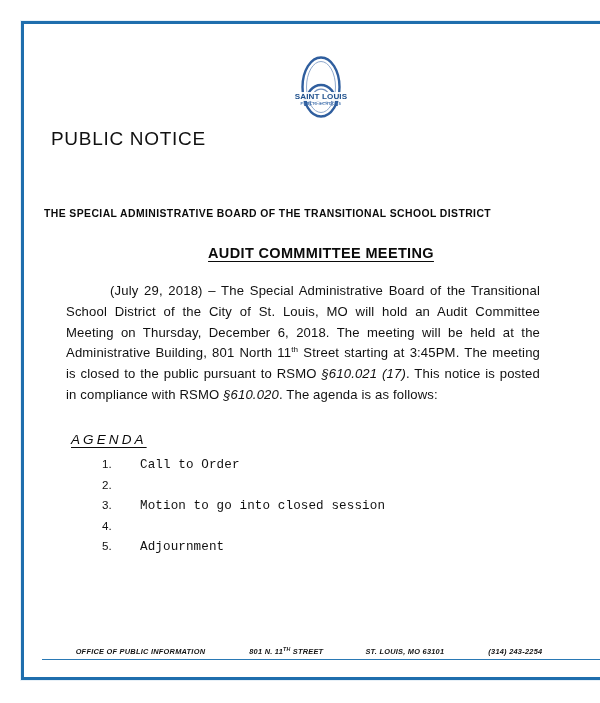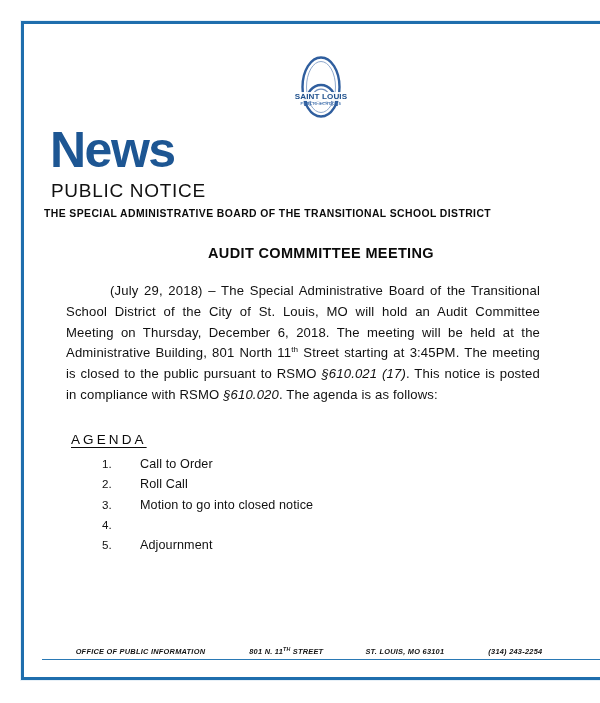--- a/index.html
+++ b/index.html
@@ -107,20 +107,21 @@
     right: 0;
     top: 221px;
     text-align: center;
     font-family: "Liberation Sans", sans-serif;
     font-weight: bold;
     font-size: 14.5px;
     letter-spacing: 0.35px;
     color: #0b0b0b;
   }
   .meeting-title span {
+    text-decoration: underline;
     text-underline-offset: 3px;
     margin-top: 18px;
   }
 
   
   .body-copy {
     position: absolute;
     left: 42px;
     top: 257px;
     width: 474px;
@@ -141,20 +142,21 @@
 
   
   .agenda-head {
     position: absolute;
     left: 45px;
     top: 408px;
     font-family: "Liberation Sans", sans-serif;
     font-size: 13.5px;
     letter-spacing: 3.1px;
     color: #0b0b0b;
+    font-style: italic;
   }
   .agenda-head span {
     text-decoration: underline;
     text-underline-offset: 3px;
     padding-left: 2px;
   }
 
   .agenda-list {
     position: absolute;
     left: 78px;
@@ -168,21 +170,21 @@
     font-size: 12.6px;
     line-height: 19.4px;
     color: #111111;
     letter-spacing: 0.1px;
   }
   .agenda-num {
     width: 38px;
     flex: 0 0 38px;
     font-size: 11.6px;
   }
-  .agenda-text { flex: 1 1 auto; }
+  .agenda-text { flex: 1 1 auto; font-family: Liberation Mono, monospace; }
 
   
   .footer {
     position: absolute;
     left: 0;
     right: 0;
     bottom: 17px;
   }
   .footer-row {
     display: flex;
@@ -231,21 +233,20 @@
           <path d="M14 47 q4 -2 8 0 q4 2 8 0 q4 -2 7 0" fill="none" stroke="#8fa9cd" stroke-width="0.9"></path>
 
           <rect x="2" y="36" width="52" height="9" fill="#ffffff" opacity="0.92"></rect>
           <text x="28" y="43" text-anchor="middle" font-family="Liberation Sans, sans-serif" font-size="8.1" font-weight="bold" fill="#1d4f8c" letter-spacing="0.1">SAINT LOUIS</text>
           <text x="28" y="49.2" text-anchor="middle" font-family="Liberation Sans, sans-serif" font-size="3.5" font-weight="bold" fill="#3a6cab" letter-spacing="0.7">PUBLIC SCHOOLS</text>
         </svg>
       </div>
     </div>
 
     <div class="masthead">
-      <div class="news-word">News</div>
       <div class="public-notice">PUBLIC NOTICE</div>
     </div>
 
     <div class="board-line">THE SPECIAL ADMINISTRATIVE BOARD OF THE TRANSITIONAL SCHOOL DISTRICT</div>
 
     <div class="meeting-title">
       <span>AUDIT COMMMITTEE MEETING</span>
     </div>
 
     <div class="body-copy">
@@ -258,25 +259,24 @@
       <span>AGENDA</span>
     </div>
 
     <div class="agenda-list">
       <div class="agenda-row">
         <span class="agenda-num">1.</span>
         <span class="agenda-text">Call to Order</span>
       </div>
       <div class="agenda-row">
         <span class="agenda-num">2.</span>
-        <span class="agenda-text">Roll Call</span>
       </div>
       <div class="agenda-row">
         <span class="agenda-num">3.</span>
-        <span class="agenda-text">Motion to go into closed notice</span>
+        <span class="agenda-text">Motion to go into closed session</span>
       </div>
       <div class="agenda-row">
         <span class="agenda-num">4.</span>
       </div>
       <div class="agenda-row">
         <span class="agenda-num">5.</span>
         <span class="agenda-text">Adjournment</span>
       </div>
     </div>
 

